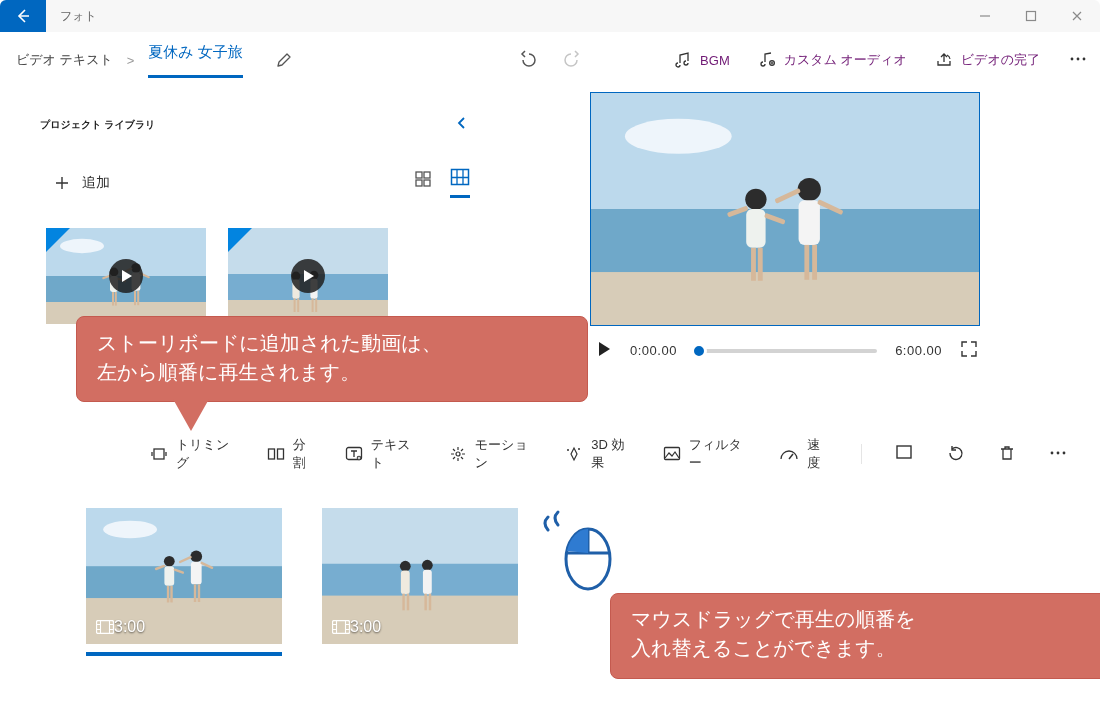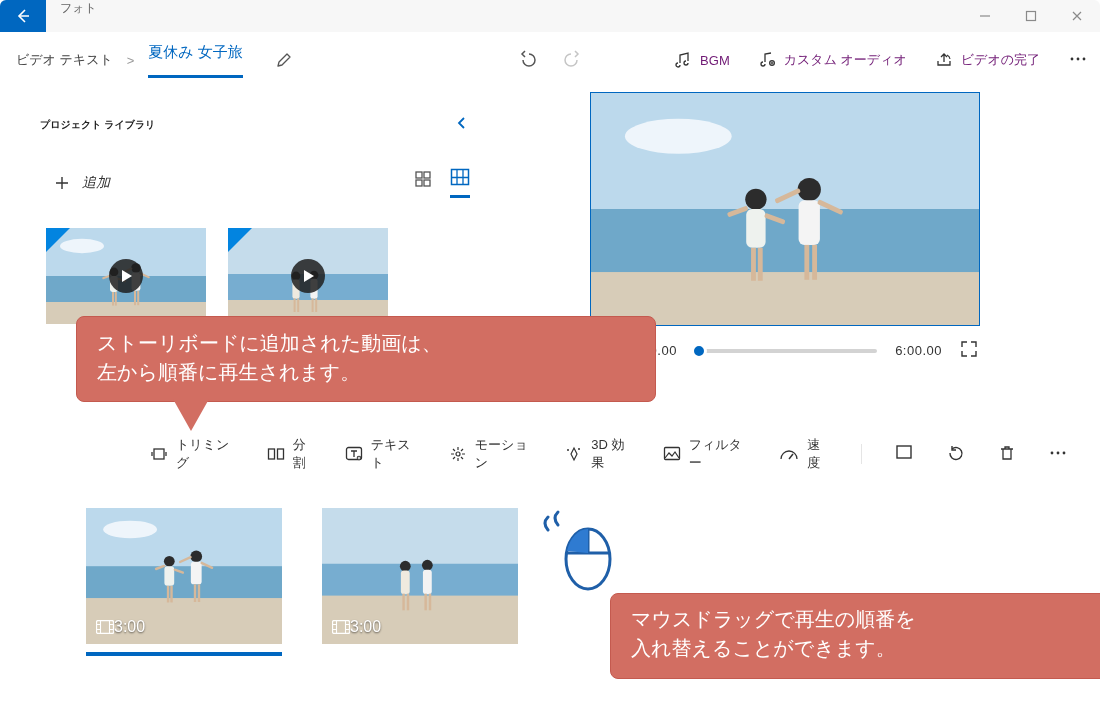--- a/index.html
+++ b/index.html
@@ -24,21 +24,21 @@
     height: 713px;
     background: #fff;
     position: relative;
     overflow: hidden;
     border-radius: 6px;
   }
 
   
   .titlebar {
     display: flex;
-    align-items: flex-start;
+    align-items: center;
     height: 32px;
     background: #f7f7f7;
   }
   .back-btn {
     width: 46px; height: 32px;
     background: var(--blue);
     color: #fff;
     display: flex; align-items: center; justify-content: center;
   }
   .app-title { padding-left: 14px; color: #666; font-size: 12px; }
@@ -92,21 +92,21 @@
     display:flex; align-items:center; justify-content:space-between;
     padding: 28px 28px 0 40px;
     font-weight: 600;
     font-size: 10px;
   }
   .lib-head-collapse { color: var(--blue); font-size: 16px; padding-right: 4px; }
   .lib-row2 {
     display:flex; align-items:center; justify-content:space-between;
     padding: 34px 30px 0 54px;
   }
-  .add-btn { display:flex; align-items:center; gap:12px; color:#333; font-size:14px;font-style:italic;}
+  .add-btn { display:flex; align-items:center; gap:12px; color:#333; font-size:14px;}
   .view-toggle { display:flex; gap:18px; align-items:center; }
   .view-toggle .grid-sm, .view-toggle .grid-lg { padding-bottom:6px; }
   .view-toggle .grid-lg { border-bottom: 3px solid var(--blue); color: var(--blue); }
 
   .lib-thumbs {
     display:flex; gap:22px; padding: 30px 0 0 46px;
   }
   .thumb {
     width: 160px; height: 96px; position: relative; overflow: hidden;
   }
@@ -196,21 +196,21 @@
   
   .callout {
     position:absolute; z-index:50;
     background: var(--callout);
     color:#fff; font-size:20px; line-height:1.45;
     padding: 12px 20px 14px 20px;
     border-radius: 8px;
     border:1px solid var(--callout-dark);
     font-weight: 500;
   }
-  .callout1 { left:76px; top:316px; width: 580px; }
+  .callout1 { left:76px; top:316px; width: 512px; }
   .callout1::after{
     content:""; position:absolute; left:96px; bottom:-30px;
     width:0;height:0;
     border-top: 32px solid var(--callout);
     border-left: 18px solid transparent;
     border-right: 18px solid transparent;
   }
   .callout2 { left:610px; top:593px; width: 532px; font-family: Liberation Mono, monospace; }
 
   

